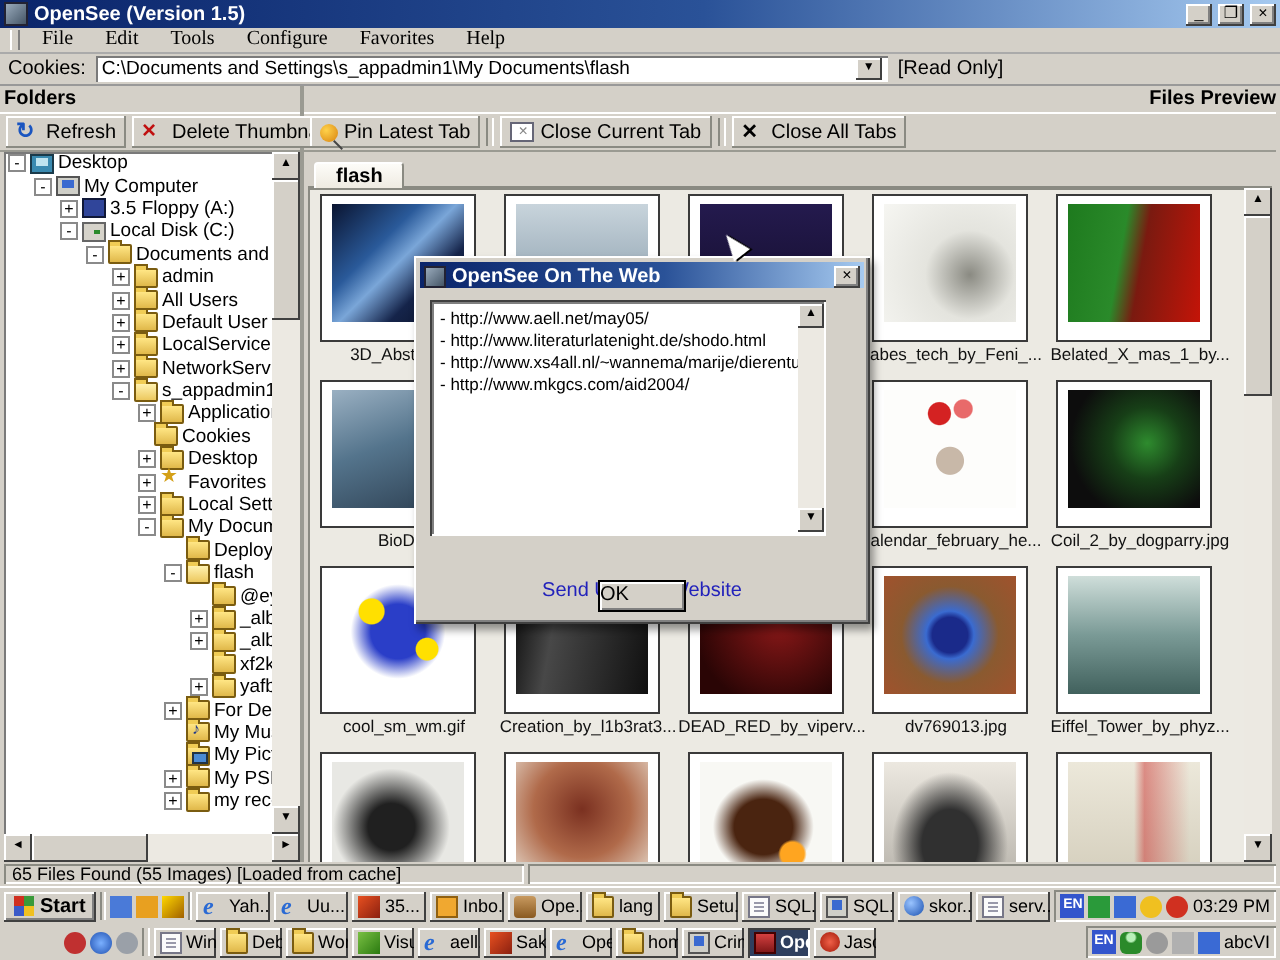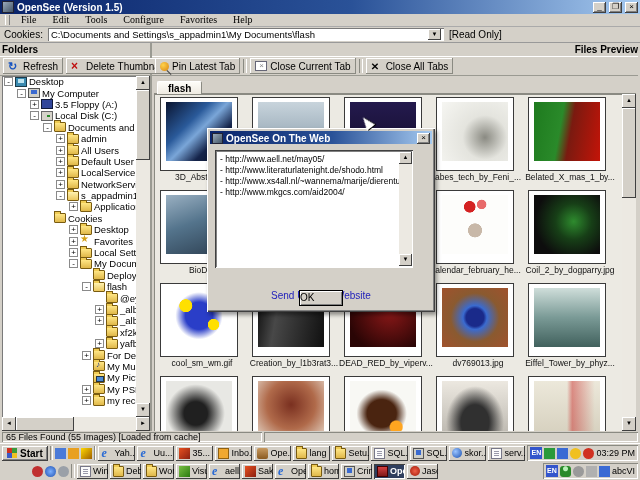--- a/index.html
+++ b/index.html
@@ -257,21 +257,21 @@
           <div class="treerow" style="padding-left: 54px;">
             <span class="exp">-</span>
             <span class="ic ic-folder-open"></span>
             <span class="tlbl">s_appadmin1</span>
           </div>
           <div class="treerow" style="padding-left: 67px;">
             <span class="exp">+</span>
             <span class="ic ic-folder"></span>
             <span class="tlbl">Application Data</span>
           </div>
-          <div class="treerow" style="padding-left: 41px;">
+          <div class="treerow" style="padding-left: 64px;">
             <span class="exp hid"></span>
             <span class="ic ic-folder"></span>
             <span class="tlbl">Cookies</span>
           </div>
           <div class="treerow" style="padding-left: 67px;">
             <span class="exp">+</span>
             <span class="ic ic-folder"></span>
             <span class="tlbl">Desktop</span>
           </div>
           <div class="treerow" style="padding-left: 67px;">

